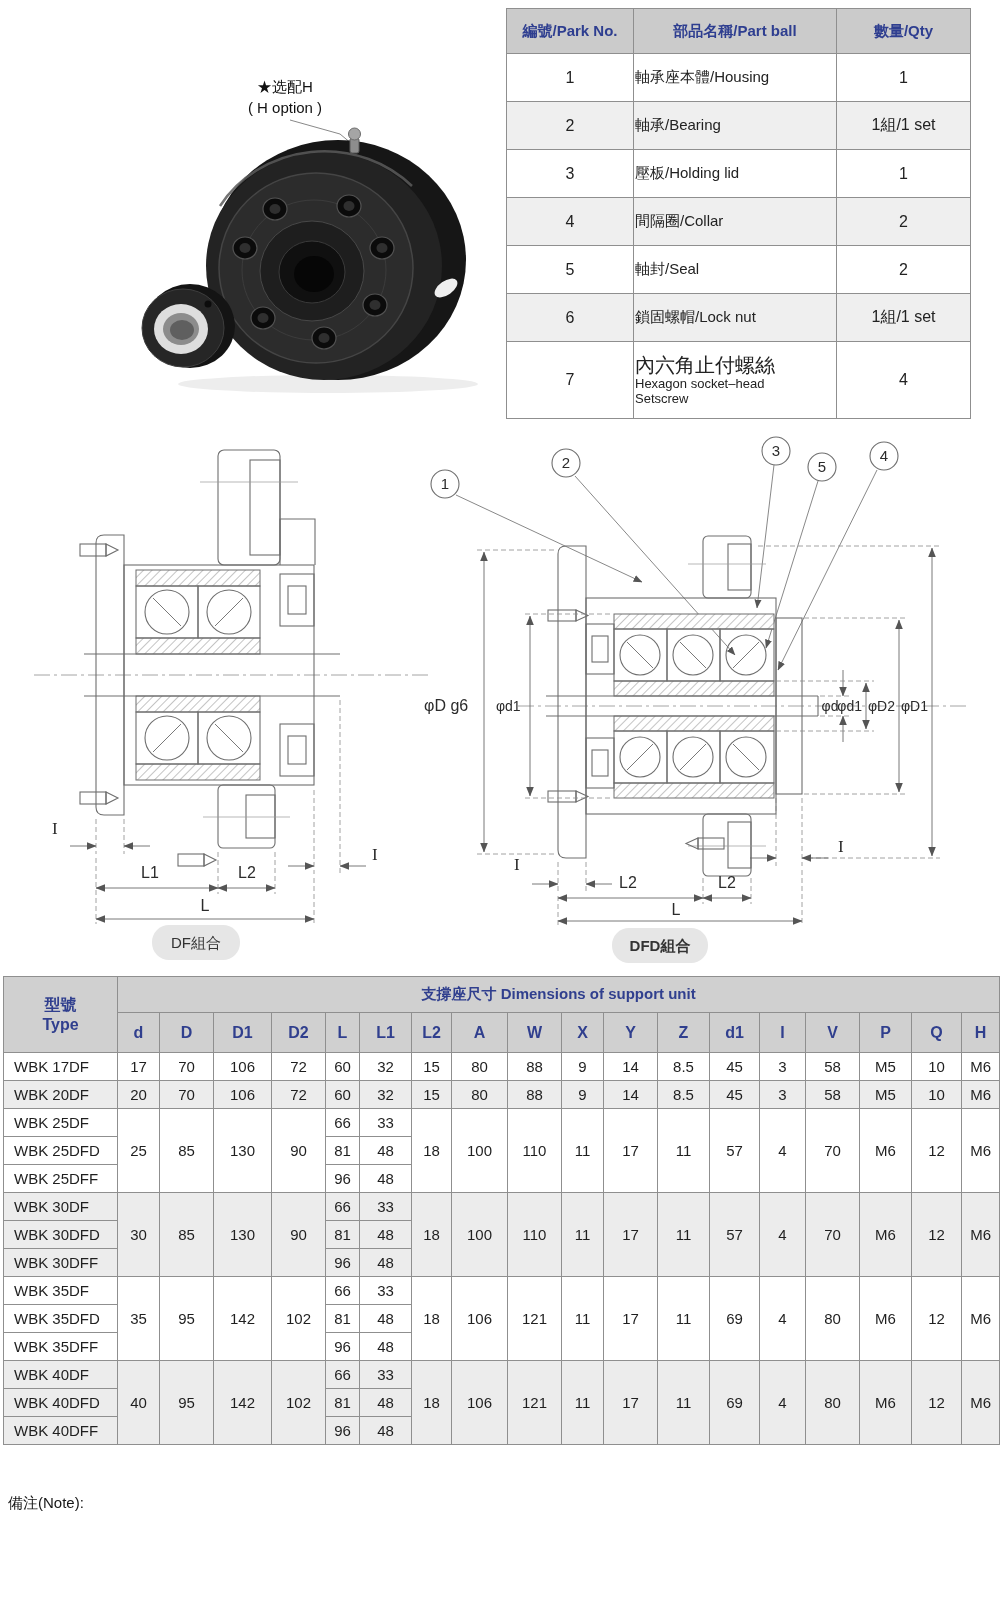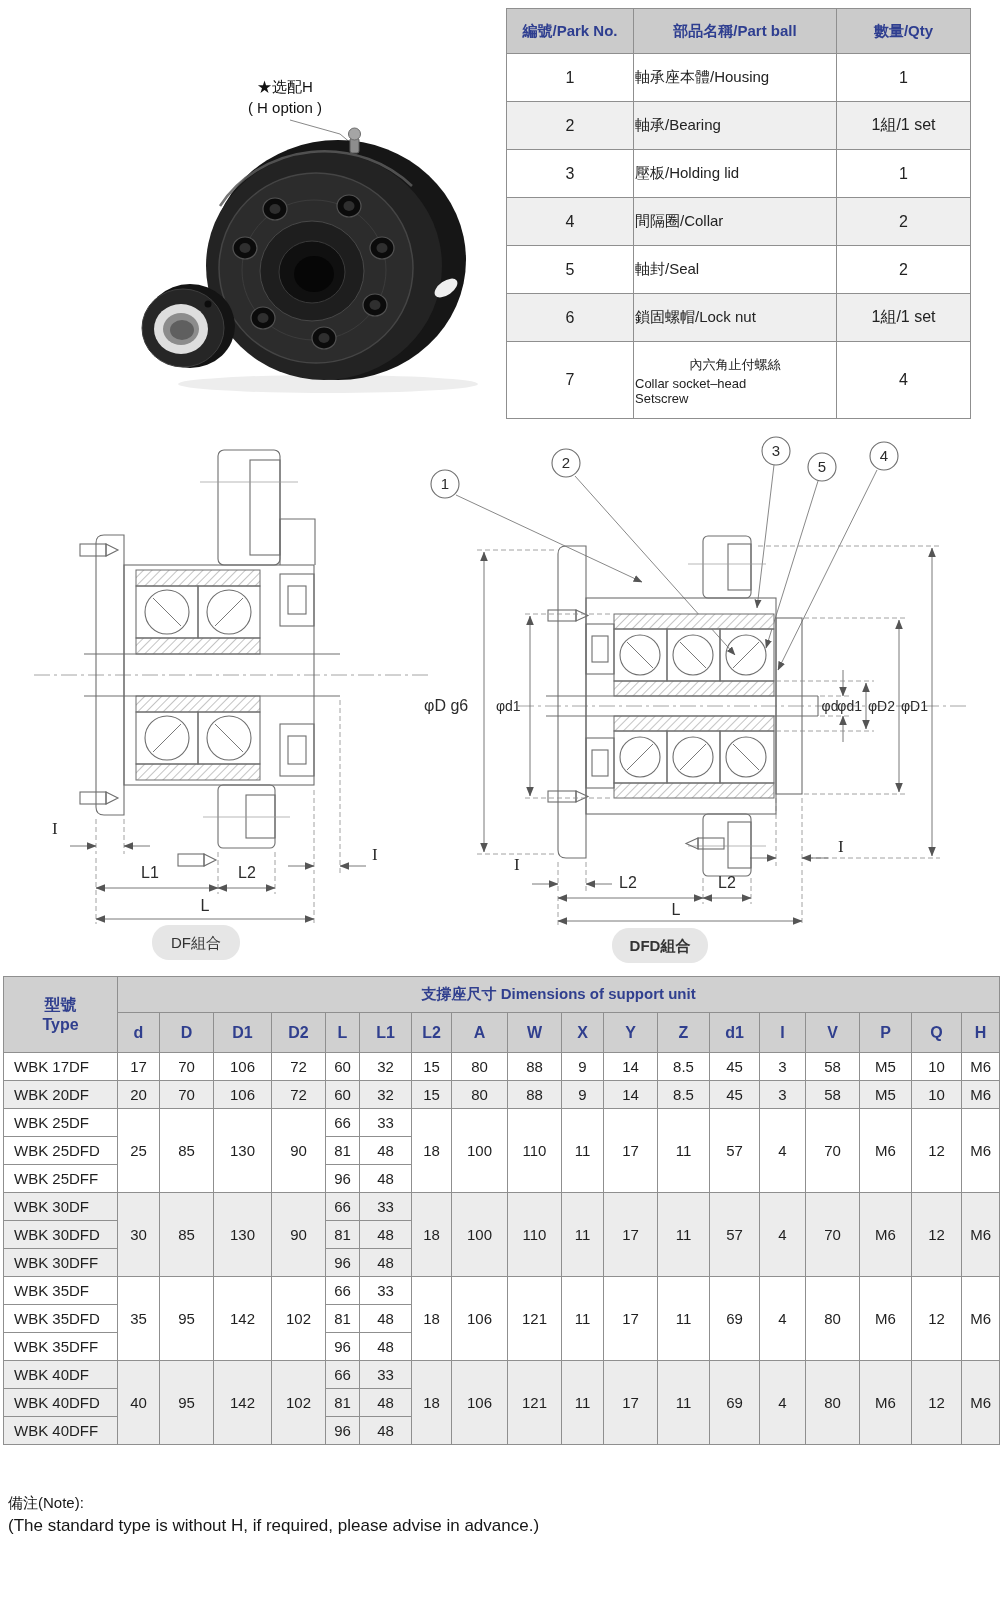--- a/index.html
+++ b/index.html
@@ -13,21 +13,21 @@
 
   
   .parts{position:absolute;left:506px;top:8px;width:464px;border-collapse:collapse;table-layout:fixed;}
   .parts th,.parts td{border:1px solid #8f8f8f;}
   .parts th{background:#cbcbcb;color:#2e3e90;font-size:15px;font-weight:bold;height:42px;}
   .parts td{font-size:16px;text-align:center;color:#222;height:45px;}
   .parts td.nm{text-align:left;font-size:15px;}
   .parts tr.alt td{background:#efefef;}
   .parts tr.last td{height:74px;}
   .parts .nm-en{font-size:13px;line-height:15px;color:#222;}
-  .parts .nm-zh{font-size:13px;line-height:22px;text-align:center;}
+  .parts .nm-zh{font-size:20px;line-height:22px;}
 
   
   .draw{position:absolute;}
   .ol{stroke:#6e6e6e;stroke-width:1.1;fill:none;}
   .cl{stroke:#9a9a9a;stroke-width:0.9;fill:none;stroke-dasharray:16 4 3 4;}
   .cm{stroke:#9a9a9a;stroke-width:0.7;fill:none;}
   .dm{stroke:#6a6a6a;stroke-width:0.9;fill:none;}
   .dx{stroke:#8c8c8c;stroke-width:0.8;fill:none;stroke-dasharray:5 3;}
   .ldr{stroke:#6a6a6a;stroke-width:0.8;fill:none;}
   text.dlab{fill:#2b2b2b;font-size:16px;font-family:"Liberation Sans",sans-serif;}
@@ -152,21 +152,21 @@
         </tr>
       <tr class="alt">
           <td>6</td>
           <td class="nm">鎖固螺帽/Lock nut</td>
           <td>1組/1 set</td>
         </tr>
       <tr class="last">
         <td>7</td>
         <td class="nm">
           <div class="nm-zh">內六角止付螺絲</div>
-          <div class="nm-en">Collar socket–head</div>
+          <div class="nm-en">Hexagon socket–head</div>
           <div class="nm-en">Setscrew</div>
         </td>
         <td>4</td>
       </tr>
     </tbody>
   </table>
 
   <svg class="draw" style="left:28px;top:422px;" width="410" height="505" viewBox="0 0 410 505">
     <defs>
       <pattern id="hl" patternUnits="userSpaceOnUse" width="6" height="6" patternTransform="rotate(45)">
@@ -627,16 +627,15 @@
       <tr class="g">
           <td class="t">WBK 40DFF</td>
           <td>96</td>
           <td>48</td>
         </tr>
     </tbody>
   </table>
 
   <div class="notes">
     <div class="ttl">備注(Note):</div>
-    <div class="en">(The standard type is without H, if required, please advise in advance.)</div>
   </div>
 
 </div>
 
 </body></html>

